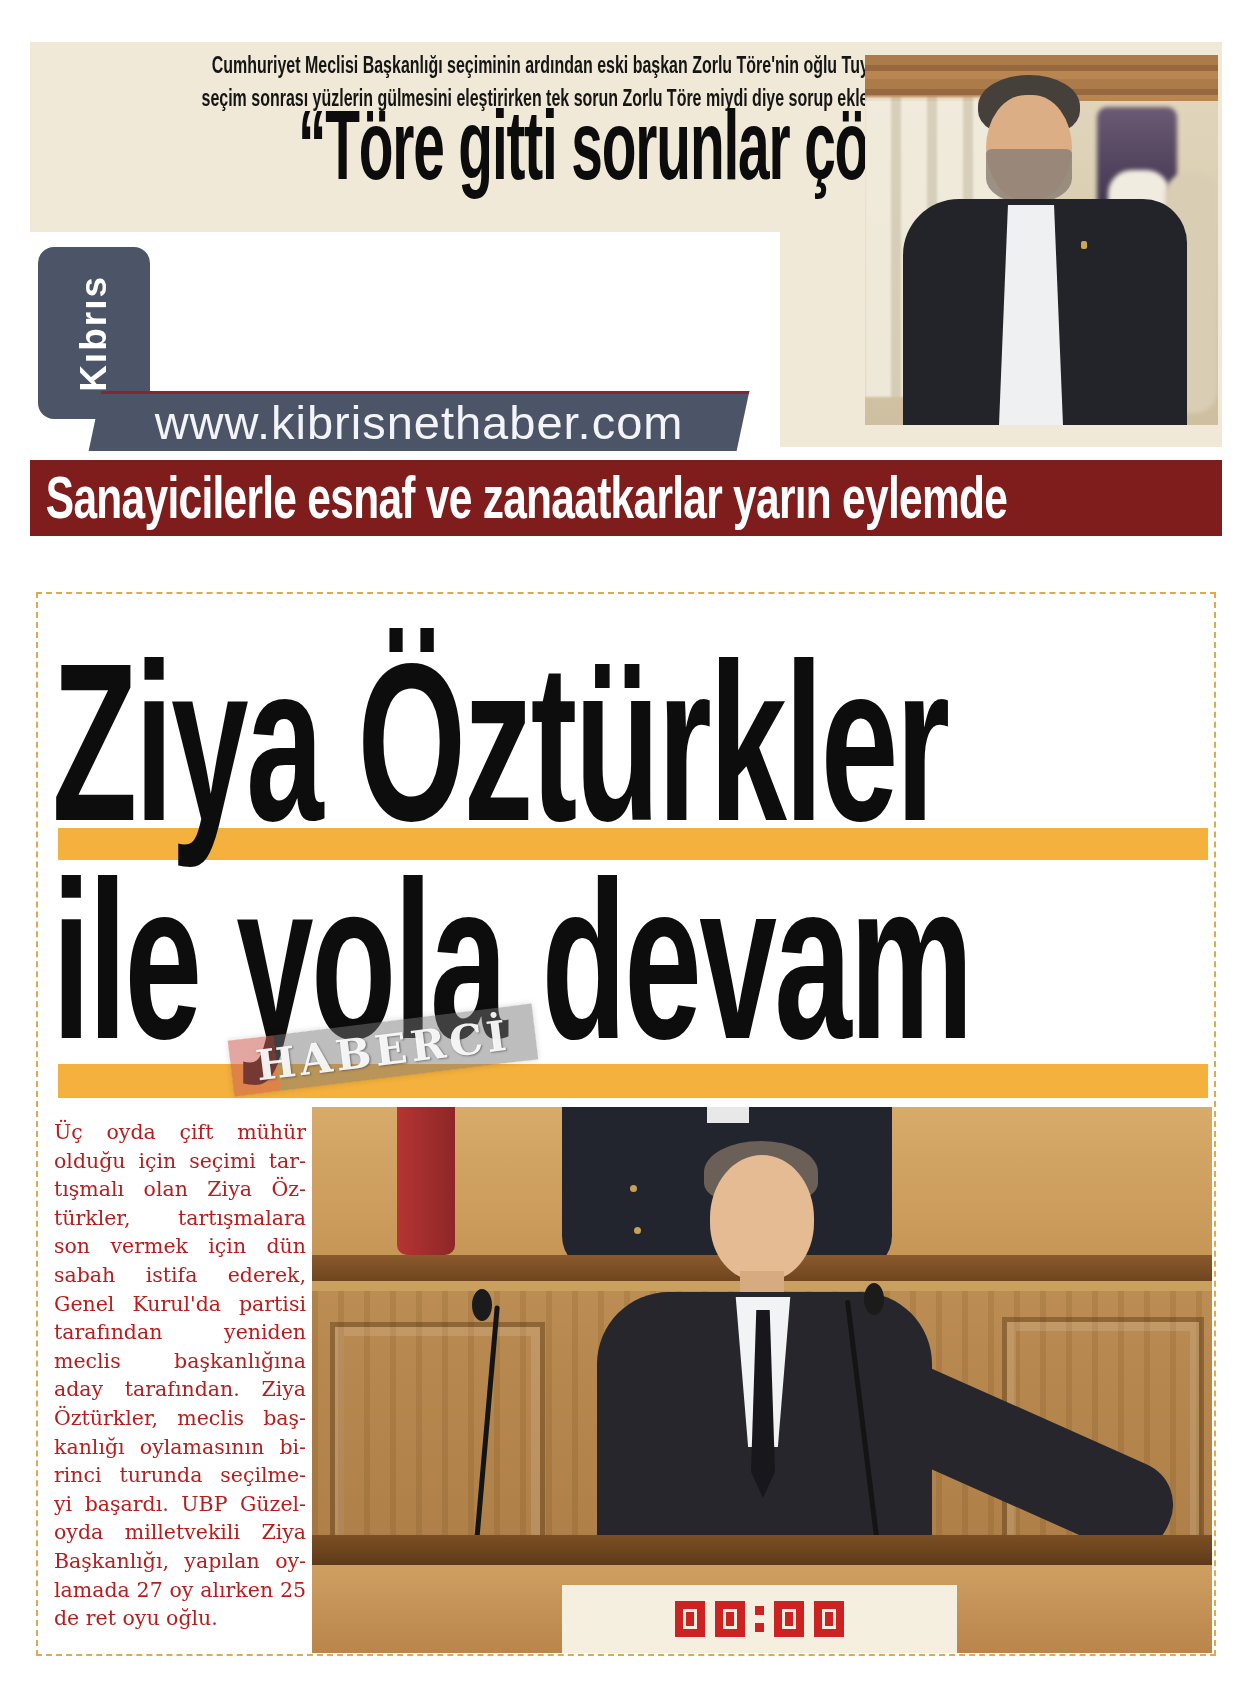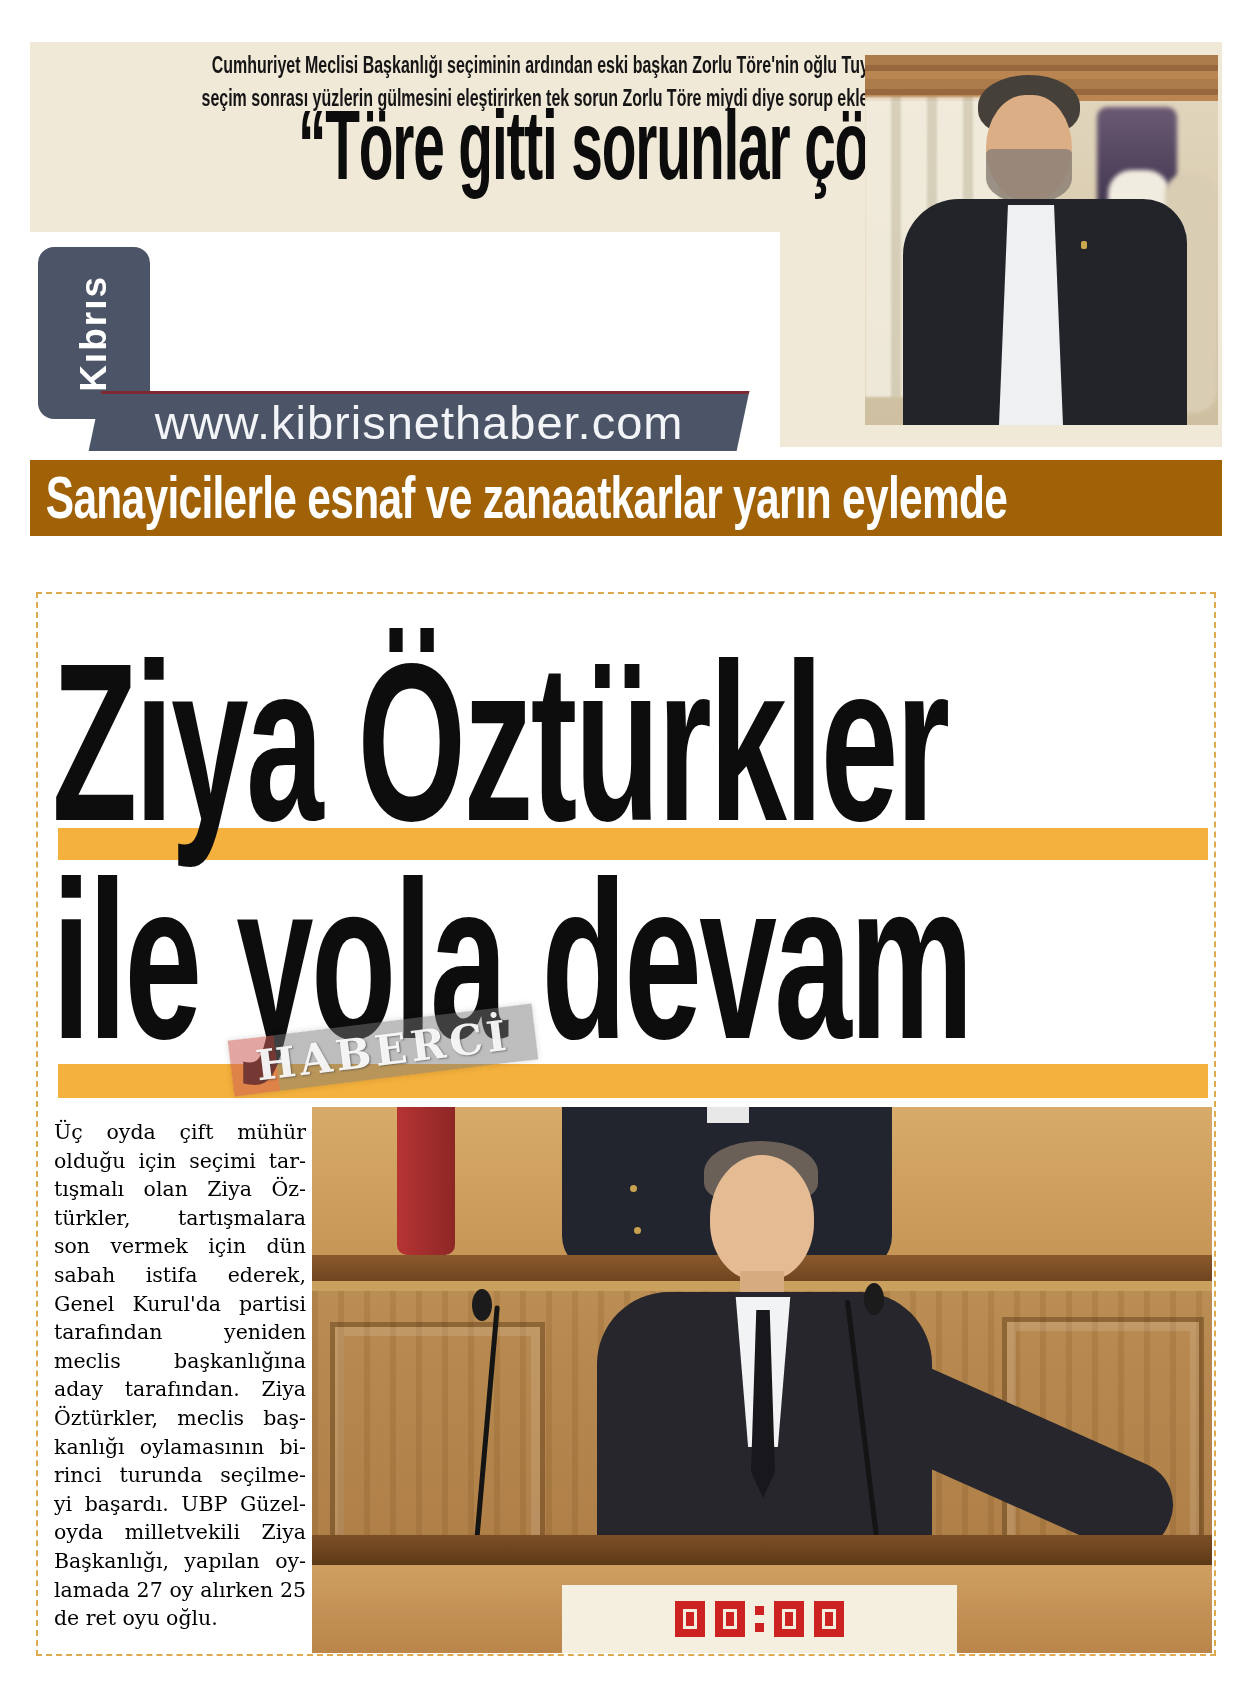--- a/index.html
+++ b/index.html
@@ -53,21 +53,21 @@
   .masthead-meta{left:140px;top:362px;width:600px;text-align:right;color:#ffffff;
           font-size:13.5px;font-weight:bold;padding-right:14px;box-sizing:border-box;padding-left:48px;}
   .masthead-meta span{margin-left:30px;}
   .www-band{left:95px;top:391px;width:648px;height:57px;background:#4c5568;
           transform:skewX(-12deg);border-top:3px solid #7e2a33;
           display:flex;align-items:center;justify-content:center;}
   .www-band span{display:inline-block;transform:skewX(12deg);color:#f2f4f7;
           font-size:47px;letter-spacing:1px;font-weight:400;}
 
   
-  .banner{left:30px;top:460px;width:1192px;height:76px;background:#a16207;
+  .banner{left:30px;top:460px;width:1192px;height:76px;background:#7f1d1d;
           display:flex;align-items:center;}
   .banner .cond{display:inline-block;transform:scaleX(.72);transform-origin:left center;
           color:#ffffff;font-weight:800;font-size:59px;white-space:nowrap;padding-left:22px;
           letter-spacing:-1px;}
 
   
   .story-box{left:36px;top:592px;width:1180px;height:1064px;border:2px dashed #dfa94d;
           box-sizing:border-box;background:#ffffff;}
   .headline{position:absolute;left:14px;white-space:nowrap;color:#0d0d0d;z-index:2;}
   .headline .cond{display:inline-block;transform:scaleX(.62);transform-origin:left center;
@@ -79,21 +79,21 @@
   .hl-bar.b2{top:470px;height:34px;}
 
   .watermark{position:absolute;left:192px;top:428px;width:306px;height:56px;z-index:4;
           transform:rotate(-7deg);display:flex;align-items:center;justify-content:center;
           background:linear-gradient(90deg,rgba(203,92,82,.55) 0 15%,rgba(118,118,118,.48) 15%);
           box-shadow:0 0 6px rgba(0,0,0,.15);}
   .watermark span{font-family:"DejaVu Serif",serif;font-weight:bold;font-size:42px;
           color:rgba(255,255,255,.92);letter-spacing:4px;text-shadow:1px 1px 2px rgba(60,60,60,.6);}
 
   .body-col{position:absolute;left:16px;top:524px;width:252px;z-index:2;
-          font-family:"DejaVu Serif",serif;font-size:20.5px;line-height:28.6px;color:#000000;}
+          font-family:"DejaVu Serif",serif;font-size:20.5px;line-height:28.6px;color:#b91c1c;}
   .body-line{text-align:justify;text-align-last:justify;white-space:normal;}
   .body-line.last{text-align-last:left;}
 
   
   .photo2{position:absolute;left:274px;top:513px;width:900px;height:546px;overflow:hidden;z-index:1;
           background:linear-gradient(180deg,#c59a5d 0%,#b5854a 45%,#a8763e 100%);}
   .p2-grain{left:0;top:0;width:900px;height:546px;
           background:repeating-linear-gradient(90deg,rgba(0,0,0,.05) 0 6px,rgba(255,255,255,.03) 6px 26px);}
   .p2-upperwall{left:0;top:0;width:900px;height:150px;background:linear-gradient(180deg,#d8ab6a,#c69657);}
   .p2-flag{left:85px;top:0;width:58px;height:148px;border-radius:0 0 10px 10px;

